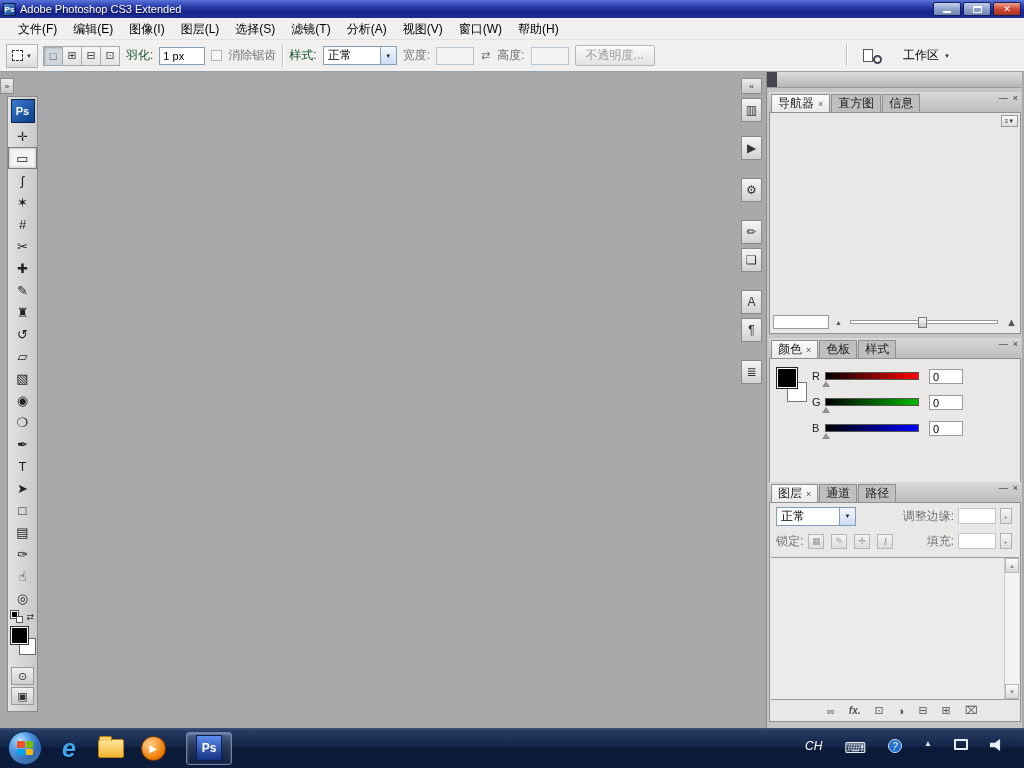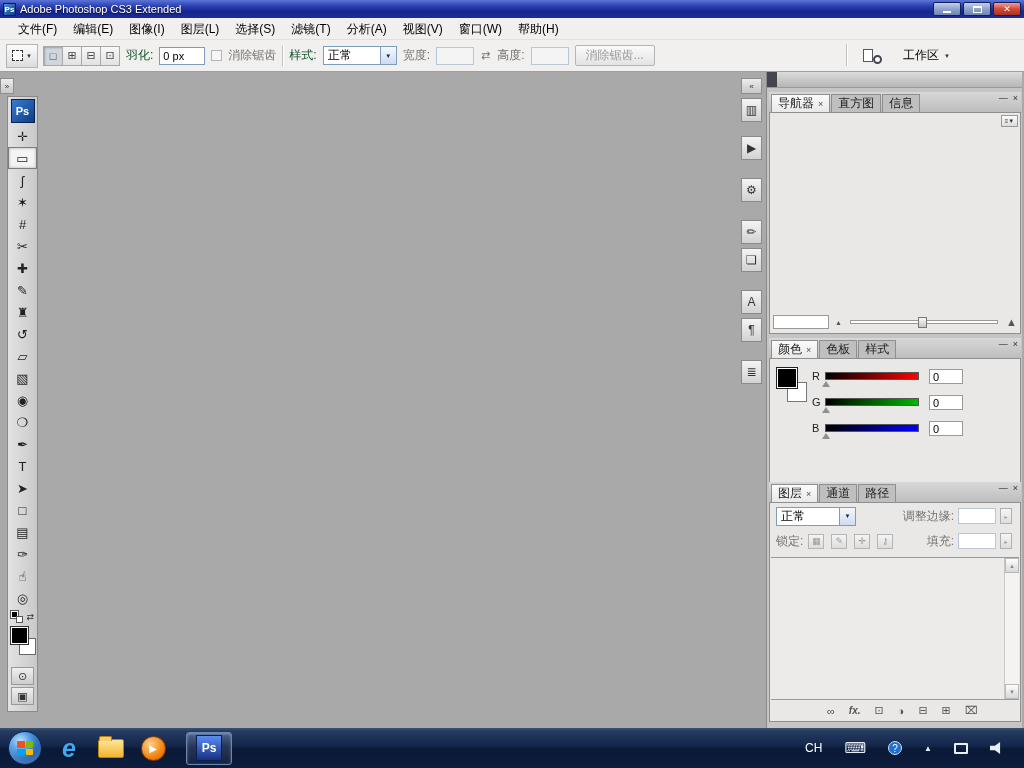--- a/index.html
+++ b/index.html
@@ -167,21 +167,21 @@
     border:1px solid #b98310; border-radius:2px; }
   .folder-icon::before { content:""; position:absolute; top:-4px; left:0; width:11px; height:4px;
     background:#f5cf6a; border:1px solid #b98310; border-bottom:none; border-radius:2px 2px 0 0; }
   .media-icon { width:25px; height:25px; border-radius:50%; background:radial-gradient(circle at 35% 30%,#ffd08a,#f07800 70%,#c35400);
     border:1px solid #8d3c00; display:flex; align-items:center; justify-content:center; color:#fff; font-size:10px; }
   .ps-task-btn { margin-left:18px; width:46px; height:33px; border-radius:3px;
     background:linear-gradient(#4e648f,#253657 45%,#15233f); border:1px solid #6a84b4;
     box-shadow:inset 0 1px 3px rgba(255,255,255,.35); display:flex; align-items:center; justify-content:center; }
   .ps-task-logo { width:26px; height:26px; background:linear-gradient(#5b8df2,#16307f); border:1px solid #0b1f55;
     color:#fff; font-size:12px; font-weight:bold; display:flex; align-items:center; justify-content:center; }
-  .tray { margin-left:auto; display:flex; align-items:center; gap:22px; color:#fff; padding-right:12px; }
+  .tray { margin-left:auto; display:flex; gap:22px; color:#fff; padding-right:12px;font-style:italic; }
   .tray-ch { font-size:12px; }
   .kbd-icon { font-size:15px; color:#e8eef6; }
   .help-icon { width:14px; height:14px; border-radius:50%; background:#1f6fd0; border:1px solid #cfe0f5;
     color:#fff; font-size:10px; display:flex; align-items:center; justify-content:center; }
   .up-arrow { font-size:8px; color:#e8eef6; }
   .scr-icon { width:14px; height:11px; border:2px solid #e8eef6; border-radius:1px; }
   .vol-icon { width:14px; height:12px; background:#e8eef6;
     clip-path:polygon(0 32%,35% 32%,72% 0,72% 100%,35% 68%,0 68%); }
 </style>
 </head>
@@ -229,35 +229,35 @@
         <span>⊞</span>
       </div>
     <div class="bool-btn">
         <span>⊟</span>
       </div>
     <div class="bool-btn">
         <span>⊡</span>
       </div>
   </div>
   <span class="opt-label">羽化:</span>
-  <div class="opt-input w46">0 px</div>
+  <div class="opt-input w46">1 px</div>
   <div class="checkbox"></div>
   <span class="opt-label disabled">消除锯齿</span>
   <div class="sep"></div>
   <span class="opt-label">样式:</span>
   <div class="xselect">
     <span class="sel-text">正常</span>
     <span class="sel-arrow">▼</span>
   </div>
   <span class="opt-label disabled">宽度:</span>
   <div class="opt-input dis w38"></div>
   <span class="swap-btn">⇄</span>
   <span class="opt-label disabled">高度:</span>
   <div class="opt-input dis w38"></div>
-  <div class="btn-refine">消除锯齿...</div>
+  <div class="btn-refine">不透明度...</div>
   <div class="opts-right">
     <div class="sep"></div>
     <div class="bridge-btn">
       <div class="bridge-page"></div>
       <div class="bridge-lens"></div>
     </div>
     <div class="workspace-btn">
       <span>工作区</span>
       <span class="caret">▼</span>
     </div>

